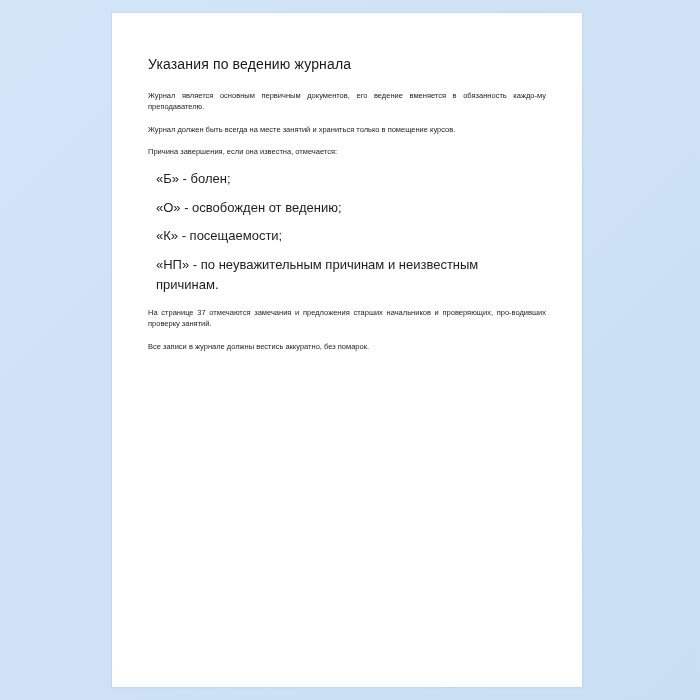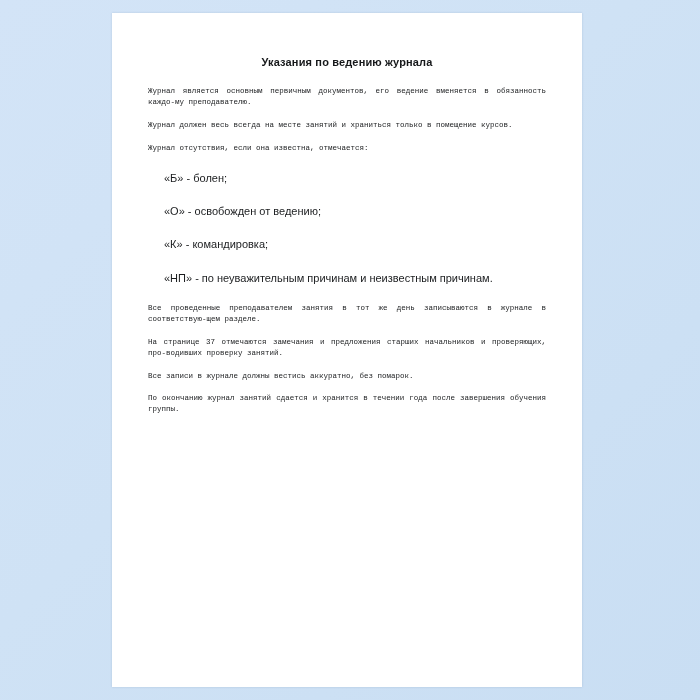--- a/index.html
+++ b/index.html
@@ -24,68 +24,64 @@
     left: 112px;
     top: 13px;
     width: 470px;
     height: 674px;
     background: #ffffff;
     box-shadow: 0 0 2px rgba(40,70,110,0.18);
     box-sizing: border-box;
     padding: 30px 36px 0 36px;
   }
   .doc-title {
-    text-align: center;
-    font-size: 11px;
-    font-weight: bold;
+    font-size: 14px;
+    font-weight: normal;
     color: #16181a;
     letter-spacing: 0.15px;
     margin: 12px 0 17px 0;
     line-height: 1.3;
   }
   .para {
     font-size: 7.5px;
     color: #1b1d1f;
     line-height: 1.48;
     margin: 0 0 11.5px 0;
     text-align: justify;
     text-justify: inter-word;
-    font-family: Liberation Mono, monospace;
   }
   .list {
     margin: 0 0 11.5px 0;
   }
   .list .li {
-    font-size: 11px;
+    font-size: 13px;
     color: #1b1d1f;
     line-height: 1.58;
-    margin: 16px;
+    margin: 8px;
   }
   .tight {
     margin-bottom: 11.5px;
   }
 </style>
 </head>
 <body>
 
 <div id="stage">
   <div class="page">
 
     <div class="doc-title">Указания по ведению журнала</div>
 
     <p class="para">Журнал является основным первичным документов, его ведение вменяется в обязанность каждо-му преподавателю.</p>
-    <p class="para">Журнал должен весь всегда на месте занятий и храниться только в помещение курсов.</p>
-    <p class="para tight">Журнал отсутствия, если она известна, отмечается:</p>
+    <p class="para">Журнал должен быть всегда на месте занятий и храниться только в помещение курсов.</p>
+    <p class="para tight">Причина завершения, если она известна, отмечается:</p>
 
     <div class="list">
       <div class="li">«Б» - болен;</div>
       <div class="li">«О» - освобожден от ведению;</div>
-      <div class="li">«К» - командировка;</div>
+      <div class="li">«К» - посещаемости;</div>
       <div class="li">«НП» - по неуважительным причинам и неизвестным причинам.</div>
     </div>
 
-    <p class="para">Все проведенные преподавателем занятия в тот же день записываются в журнале в соответствую-щем разделе.</p>
     <p class="para">На странице 37 отмечаются замечания и предложения старших начальников и проверяющих, про-водивших проверку занятий.</p>
     <p class="para">Все записи в журнале должны вестись аккуратно, без помарок.</p>
-    <p class="para">По окончанию журнал занятий сдается и хранится в течении года после завершения обучения группы.</p>
 
   </div>
 </div>
 
 </body></html>

